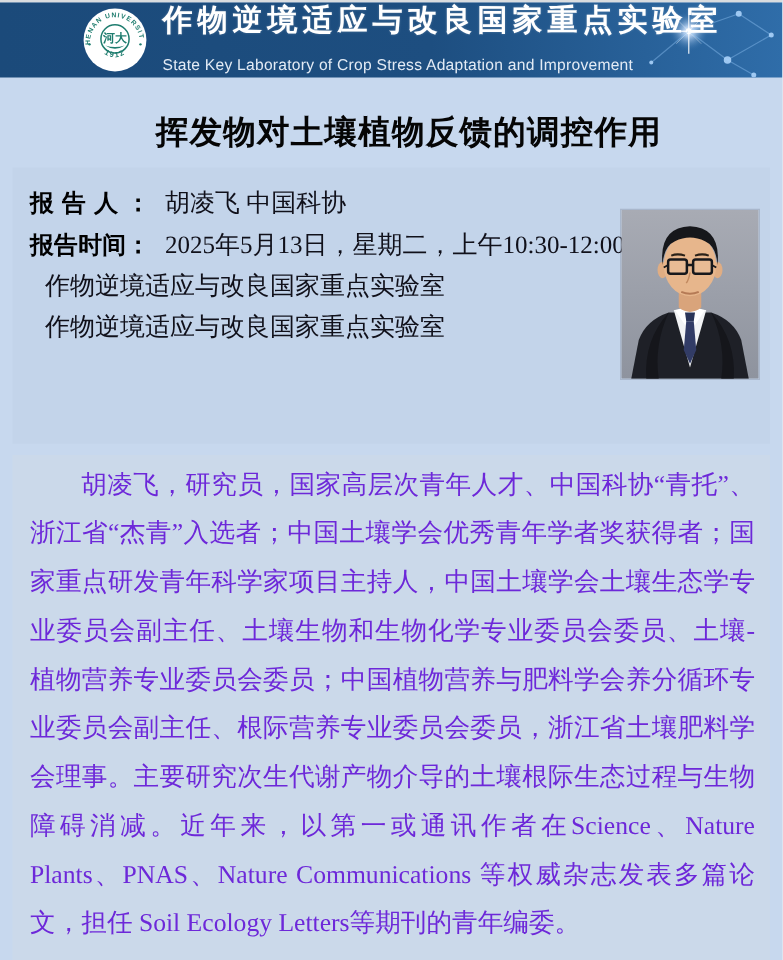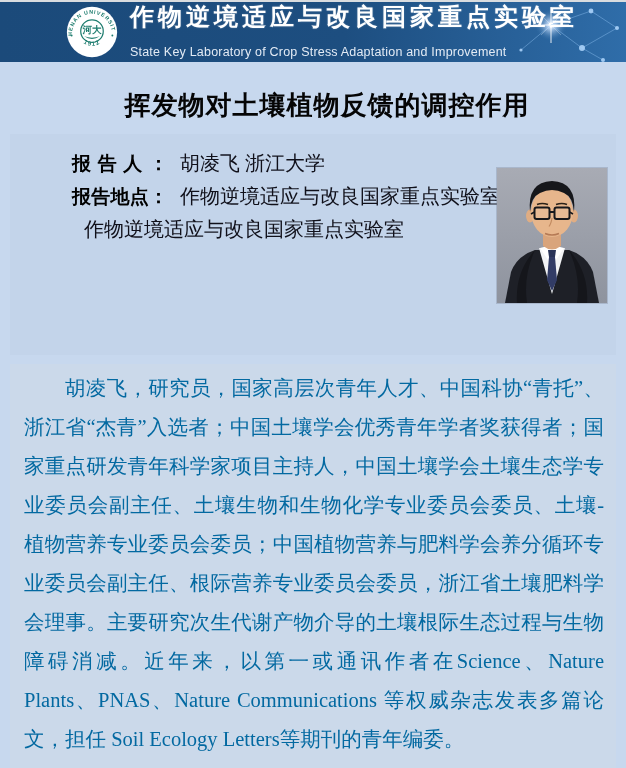--- a/index.html
+++ b/index.html
@@ -39,21 +39,21 @@
     font-size:26px;font-weight:bold;color:#050505;
     letter-spacing:1px;
   }
 
   
   .info-box{
     position:absolute;top:134px;left:10px;right:10px;height:221px;
     background:#c3d4ea;
     padding:13px 0 0 14px;box-sizing:border-box;
   }
-  .info-row{display:flex;align-items:center;margin-left:48px;}
+  .info-row{display:flex;align-items:center;}
   .info-label{
     display:inline-block;width:96px;flex:0 0 auto;
     font-weight:bold;font-size:19px;color:#000;
     line-height:33px;
     text-align:justify;text-align-last:justify;
   }
   .info-lines{margin-left:12px;}
   .info-line{
     font-family:"Liberation Serif",serif;
     font-size:20px;color:#10101a;line-height:33px;white-space:nowrap;
@@ -65,21 +65,21 @@
 
   
   .bio-box{
     position:absolute;top:364px;left:10px;right:10px;bottom:0;
     background:#cbd9ea;
     padding:5px 12px 0 14px;box-sizing:border-box;
   }
   .bio{
     margin:0;
     font-family:"Liberation Serif",serif;
-    font-size:20.5px;color:#0369a1;
+    font-size:20.5px;color:#6d28d9;
     line-height:39px;
     text-align:justify;text-indent:2em;
   }
 </style>
 </head>
 <body>
 
 <div class="poster">
   <div class="top-line"></div>
 
@@ -139,25 +139,30 @@
       </g>
     </svg>
   </header>
 
   <h1 class="title">挥发物对土壤植物反馈的调控作用</h1>
 
   <section class="info-box">
     <div class="info-row">
       <span class="info-label">报告人：</span>
       <span class="info-lines">
-        <div class="info-line">胡凌飞 浙江大学</div>
-      </span>
-    </div>
-    <div class="info-row">
-      <span class="info-label">报告地点：</span>
+        <div class="info-line">胡凌飞 中国科协</div>
+      </span>
+    </div>
+    <div class="info-row">
+      <span class="info-label">报告时间：</span>
+      <span class="info-lines">
+        <div class="info-line">2025年5月13日，星期二，上午10:30-12:00</div>
+      </span>
+    </div>
+    <div class="info-row">
       <span class="info-lines">
         <div class="info-line">作物逆境适应与改良国家重点实验室</div>
       </span>
     </div>
     <div class="info-row">
       <span class="info-lines">
         <div class="info-line">作物逆境适应与改良国家重点实验室</div>
       </span>
     </div>
 

